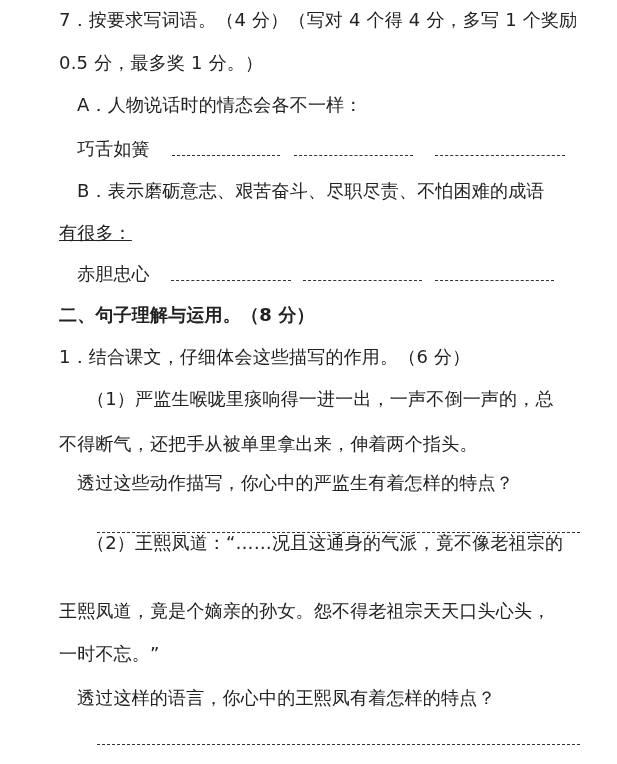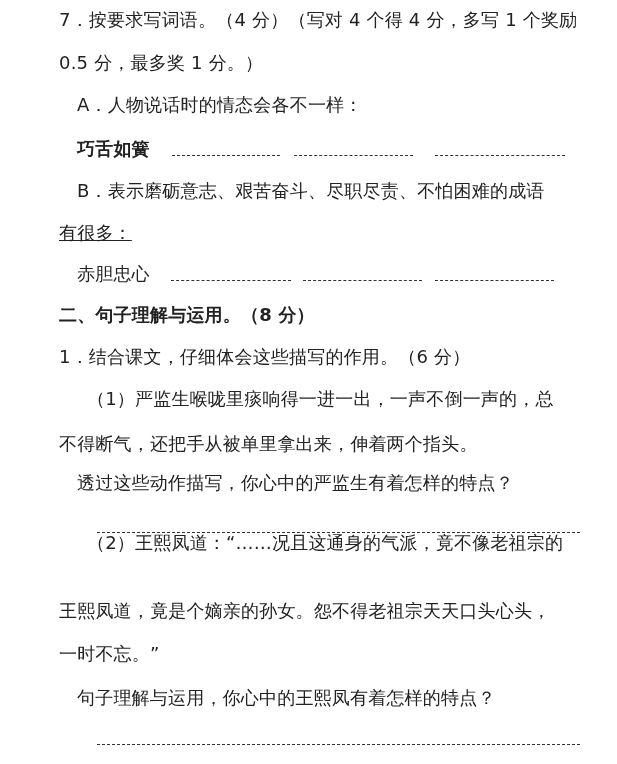--- a/index.html
+++ b/index.html
@@ -35,21 +35,21 @@
     }
   </style>
 </head>
 <body>
 
 <div class="line" style="left:59px; top:8px;">7．按要求写词语。（4 分）（写对 4 个得 4 分，多写 1 个奖励</div>
 <div class="line" style="left:59px; top:51px;">0.5 分，最多奖 1 分。）</div>
 
 <div class="line" style="left:77px; top:93px;">A．人物说话时的情态会各不一样：</div>
 
-<div class="line" style="left:77px; top:137px;font-weight:bold;">巧舌如簧</div>
+<div class="line" style="left:77px; top:137px;">巧舌如簧</div>
 <div class="blank" style="left:172px; top:155px; width:108px;"></div>
 <div class="blank" style="left:294px; top:155px; width:119px;"></div>
 <div class="blank" style="left:435px; top:155px; width:130px;"></div>
 
 <div class="line" style="left:77px; top:179px;">B．表示磨砺意志、艰苦奋斗、尽职尽责、不怕困难的成语</div>
 <div class="line" style="left:59px; top:221px;text-decoration:underline;">有很多：</div>
 
 <div class="line" style="left:77px; top:262px;">赤胆忠心</div>
 <div class="blank" style="left:171px; top:280px; width:120px;"></div>
 <div class="blank" style="left:303px; top:280px; width:119px;"></div>
@@ -62,14 +62,14 @@
 <div class="line" style="left:87px; top:387px;">（1）严监生喉咙里痰响得一进一出，一声不倒一声的，总</div>
 <div class="line" style="left:59px; top:432px;">不得断气，还把手从被单里拿出来，伸着两个指头。</div>
 
 <div class="line" style="left:77px; top:471px;">透过这些动作描写，你心中的严监生有着怎样的特点？</div>
 <div class="answer-line" style="left:97px; top:532px; width:483px;"></div>
 
 <div class="line" style="left:87px; top:531px;">（2）王熙凤道：“……况且这通身的气派，竟不像老祖宗的</div>
 <div class="line" style="left:59px; top:599px;">王熙凤道，竟是个嫡亲的孙女。怨不得老祖宗天天口头心头，</div>
 <div class="line" style="left:59px; top:642px;">一时不忘。”</div>
 
-<div class="line" style="left:77px; top:686px;">句子理解与运用，你心中的王熙凤有着怎样的特点？</div>
+<div class="line" style="left:77px; top:686px;">透过这样的语言，你心中的王熙凤有着怎样的特点？</div>
 <div class="answer-line" style="left:97px; top:744px; width:483px;"></div>
 
 </body></html>

